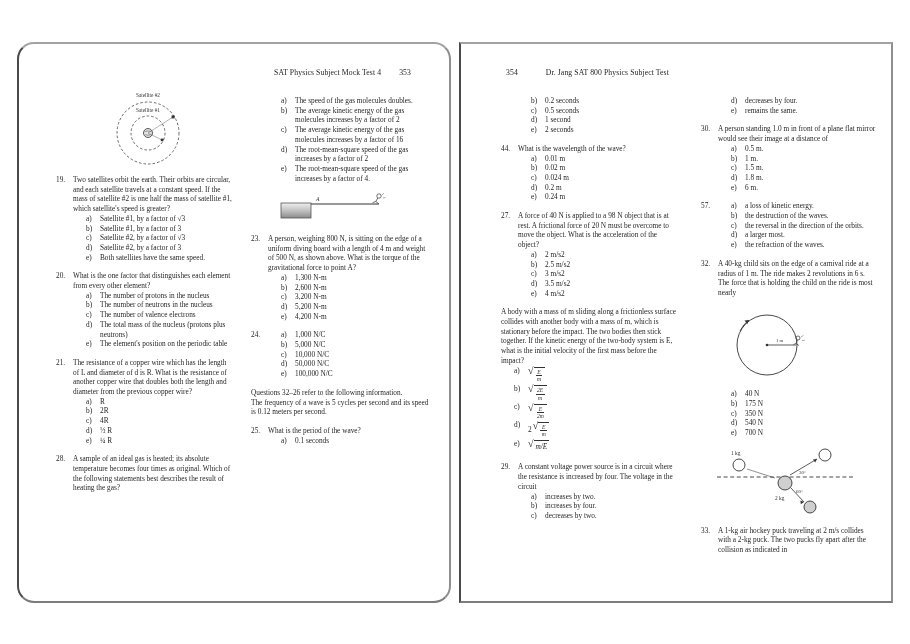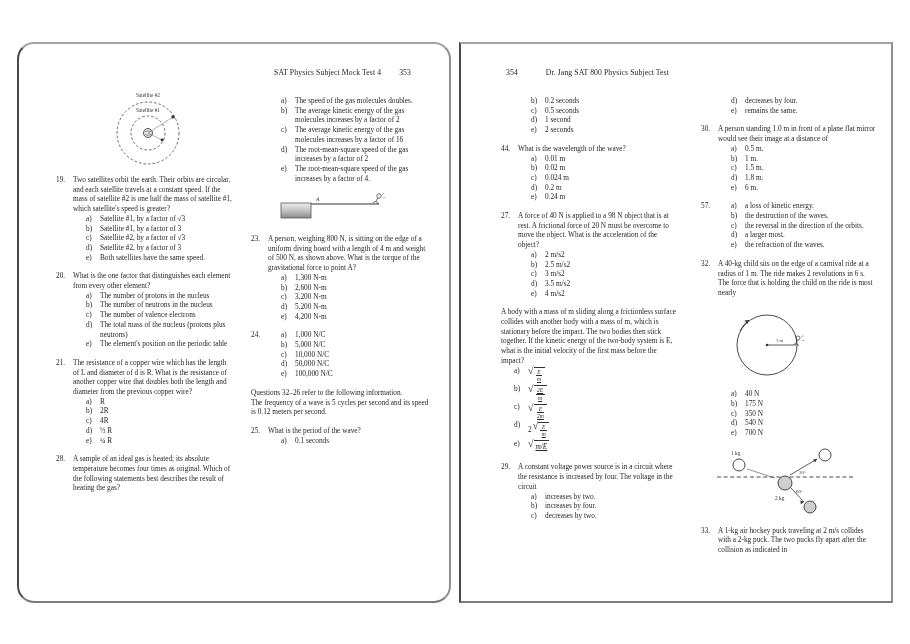--- a/index.html
+++ b/index.html
@@ -33,21 +33,21 @@
   .fig{margin:2px 0 9px 0;}
   .fig-satellite{display:flex;justify-content:center;margin:0 0 9px 0;}
   .fig-diving-board{margin:2px 0 7px 28px;}
   .fig-carnival-ride{margin:3px 0 6px 22px;}
   .fig-pucks{margin:2px 0 8px 12px;}
   
   .mexp{display:inline-flex;align-items:center;margin:1.5px 0;}
   .coef{margin-right:1px;}
   .sqrt{display:inline-flex;align-items:flex-start;}
   .radsign{font-size:10px;line-height:1;transform:translateY(-1px);}
-  .radicand{border-top:0.8px solid #333;padding:1px 2px 0 2px;display:inline-flex;align-items:center;font-style:italic;text-decoration:underline;}
+  .radicand{border-top:0.8px solid #333;padding:1px 2px 0 2px;display:inline-flex;align-items:center;font-style:italic;}
   .vfrac{display:inline-flex;flex-direction:column;align-items:center;line-height:1.1;font-size:5.6px;}
   .fnum{border-bottom:0.7px solid #333;padding:0 1.5px;}
   .fden{padding:0 1.5px;}
 </style>
 </head>
 <body>
 
 <div class="page page-left">
   <div class="page-header hdr-right">
     <span>SAT Physics Subject Mock Test 4</span>

